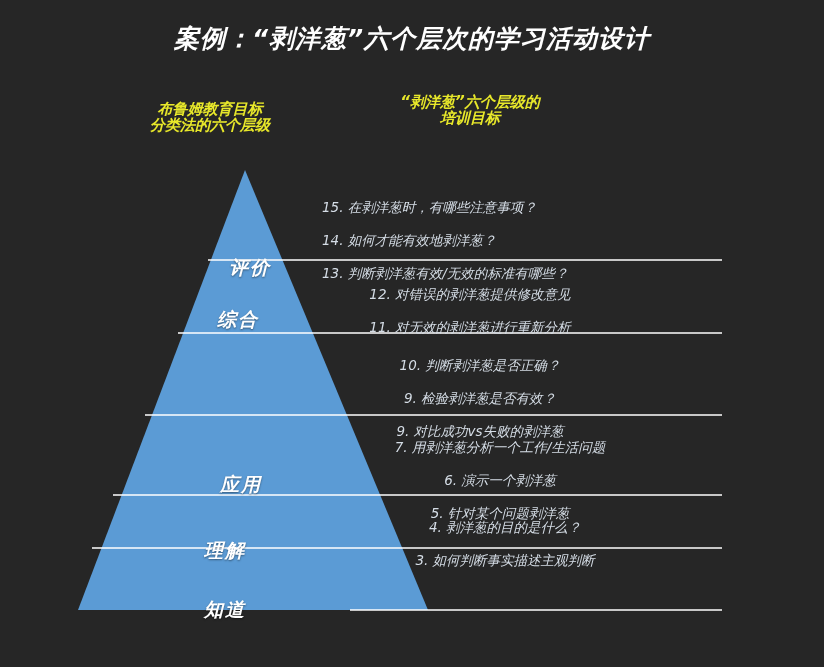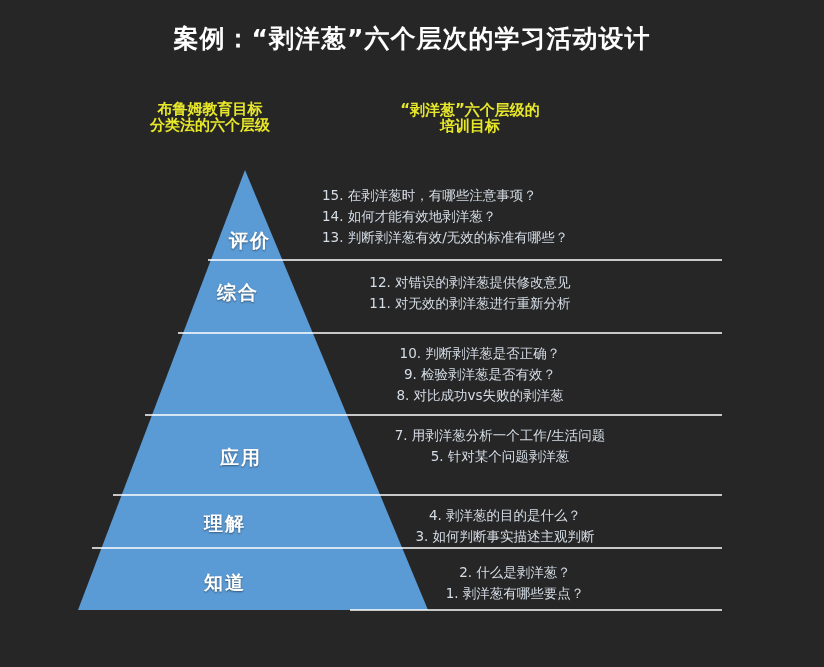--- a/index.html
+++ b/index.html
@@ -11,20 +11,21 @@
     height: 667px;
     background: #262626;
     font-family: "DejaVu Sans", "Liberation Sans", sans-serif;
     overflow: hidden;
     position: relative;
   }
   #stage {
     position: relative;
     width: 753px;
     height: 667px;
+    font-style: italic;
   }
 
   
   .title {
     position: absolute;
     top: 22px;
     left: 0;
     width: 824px;
     text-align: center;
     color: #ffffff;
@@ -38,21 +39,21 @@
   .col-head {
     position: absolute;
     color: #e8e82a;
     font-size: 15px;
     font-weight: bold;
     line-height: 16px;
     text-align: center;
     white-space: nowrap;
   }
   .col-head.left  { left: 110px; top: 101px; width: 200px; }
-  .col-head.right { left: 360px; top: 102px; width: 220px; }
+  .col-head.right { left: 360px; top: 94px; width: 220px; }
   .col-head .line2 { display: block; }
 
   
   #pyramid {
     position: absolute;
     left: 0;
     top: 0;
     width: 824px;
     height: 667px;
     pointer-events: none;
@@ -61,31 +62,32 @@
   
   .lvl-label {
     position: absolute;
     color: #ffffff;
     font-size: 19px;
     font-weight: bold;
     letter-spacing: 2px;
     text-align: center;
     white-space: nowrap;
     text-shadow: 0 1px 2px rgba(0,0,0,.45);
+    margin-top: 27px;
   }
 
   
   .obj-block {
     position: absolute;
     color: #d5dde6;
     font-size: 13.5px;
     line-height: 21px;
     white-space: nowrap;
   }
-  .obj-line { display: block; }
+  .obj-line { display: block; margin-top: 12px; }
 
   .a-left   { text-align: left; }
   .a-center { text-align: center; }
 </style>
 </head>
 <body>
 
 <div id="stage">
 
   <div class="title">案例：“剥洋葱”六个层次的学习活动设计</div>
@@ -125,31 +127,28 @@
   </div>
 
   <div class="obj-block a-center" style="left:315px; top:272px; width:310px;">
     <span class="obj-line">12. 对错误的剥洋葱提供修改意见</span>
     <span class="obj-line">11. 对无效的剥洋葱进行重新分析</span>
   </div>
 
   <div class="obj-block a-center" style="left:330px; top:343px; width:300px;">
     <span class="obj-line">10. 判断剥洋葱是否正确？</span>
     <span class="obj-line">9. 检验剥洋葱是否有效？</span>
-    <span class="obj-line">8. 对比成功vs失败的剥洋葱</span>
+    <span class="obj-line">9. 对比成功vs失败的剥洋葱</span>
   </div>
 
   <div class="obj-block a-center" style="left:345px; top:425px; width:310px;">
     <span class="obj-line">7. 用剥洋葱分析一个工作/生活问题</span>
+    <span class="obj-line">6. 演示一个剥洋葱</span>
     <span class="obj-line">5. 针对某个问题剥洋葱</span>
   </div>
 
   <div class="obj-block a-center" style="left:355px; top:505px; width:300px;text-align:center;">
     <span class="obj-line">4. 剥洋葱的目的是什么？</span>
     <span class="obj-line">3. 如何判断事实描述主观判断</span>
   </div>
 
-  <div class="obj-block a-center" style="left:375px; top:562px; width:280px;">
-    <span class="obj-line">2. 什么是剥洋葱？</span>
-    <span class="obj-line">1. 剥洋葱有哪些要点？</span>
-  </div>
 
 </div>
 
 </body></html>

